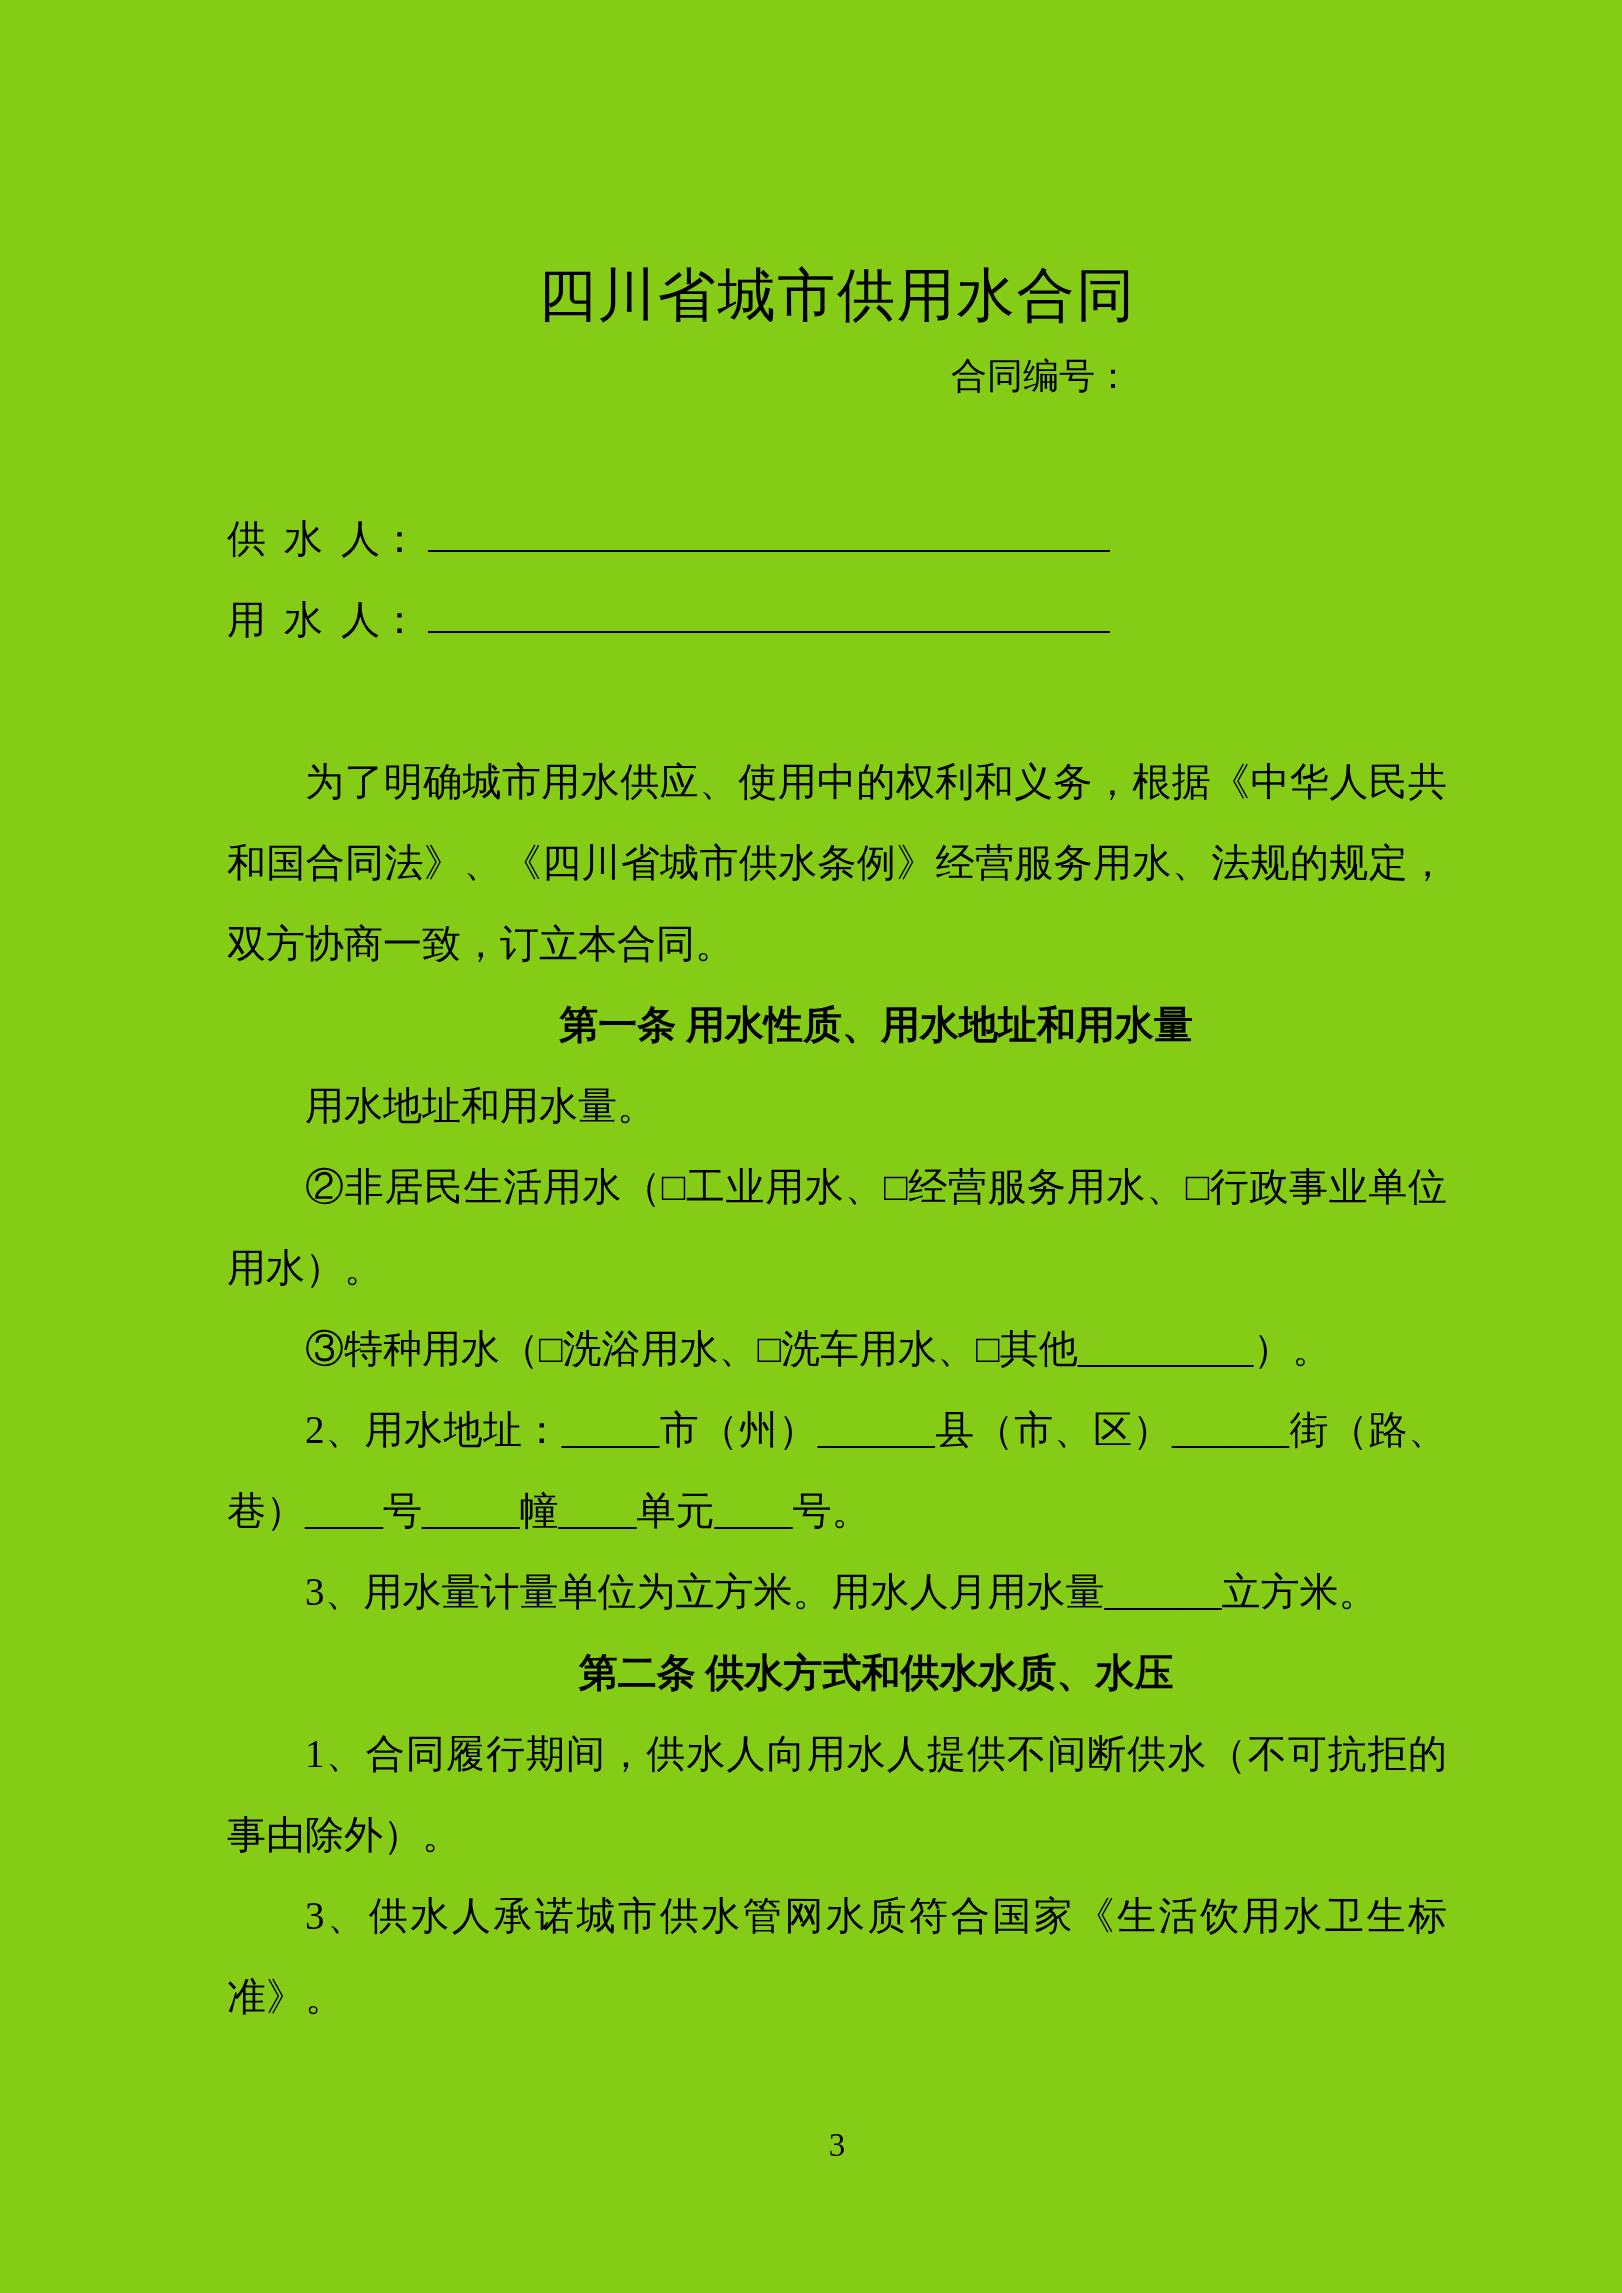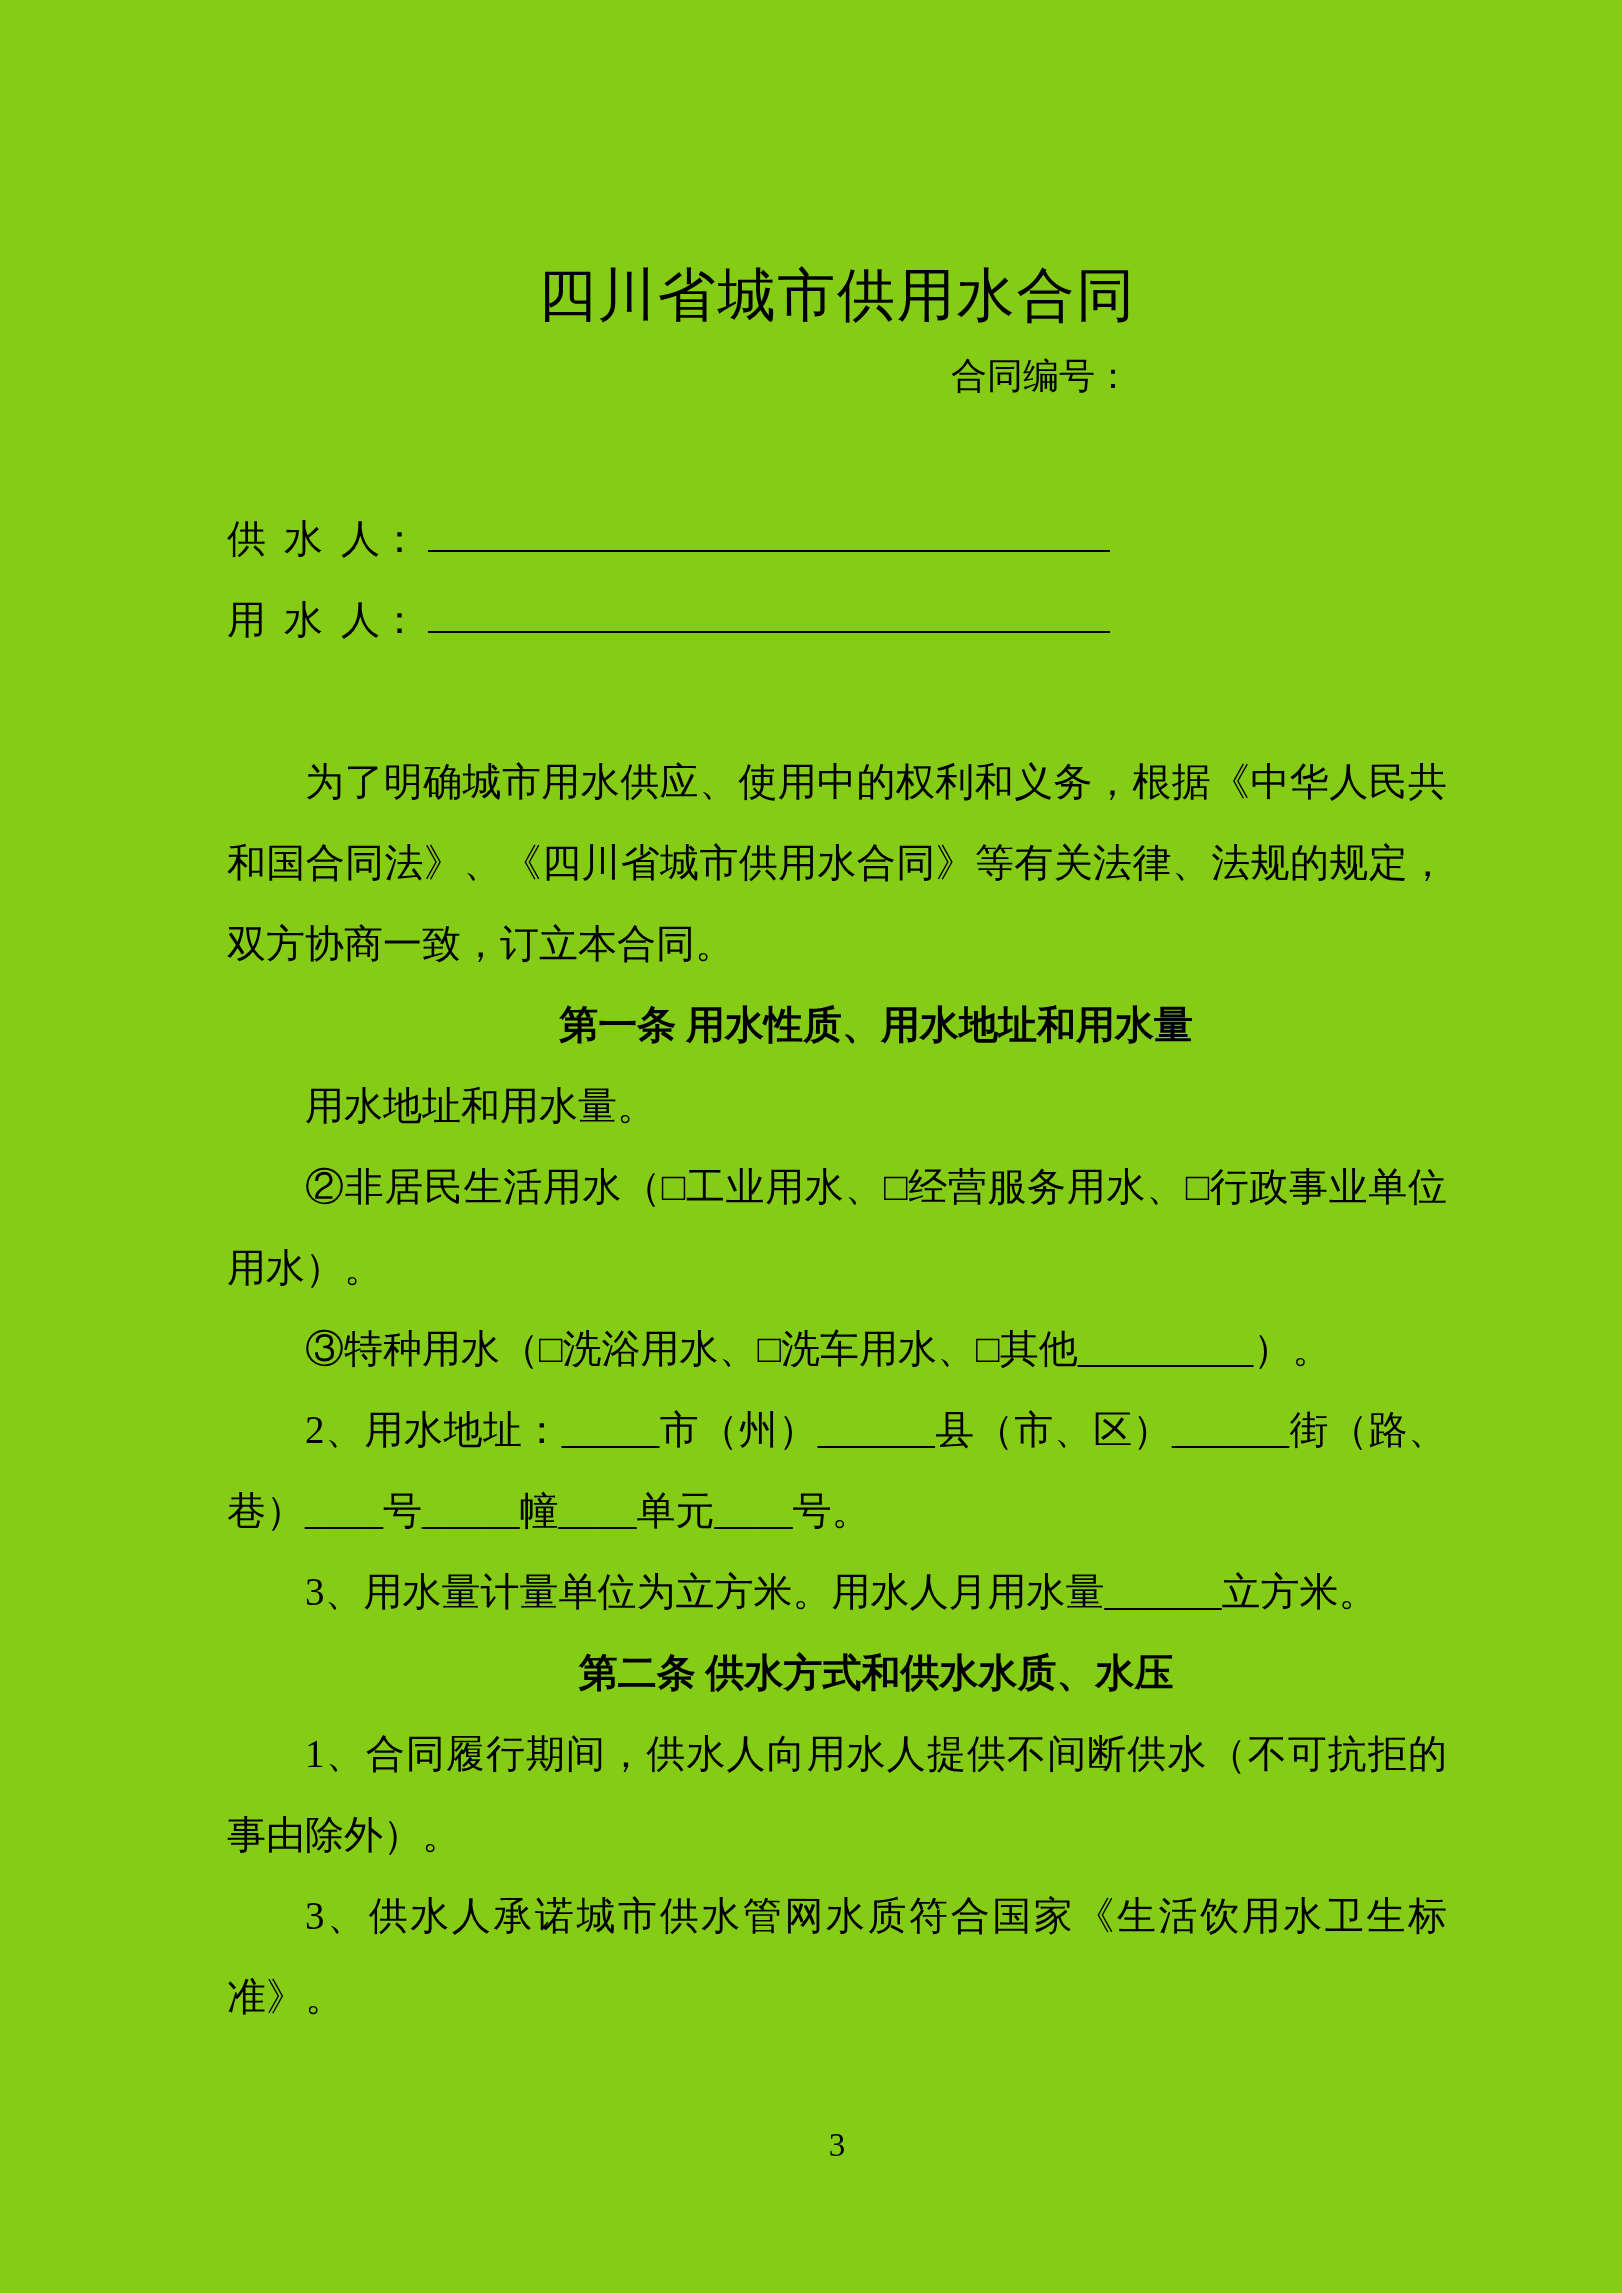--- a/index.html
+++ b/index.html
@@ -85,21 +85,21 @@
     <div class="line party-line">
       <span class="party-label">供 水 人：</span><span class="fill-line"></span>
     </div>
 
     <div class="line party-line">
       <span class="party-label">用 水 人：</span><span class="fill-line"></span>
     </div>
 
     <div class="blank-line"></div>
 
-    <p class="para">为了明确城市用水供应、使用中的权利和义务，根据《中华人民共和国合同法》、《四川省城市供用水合同》等有关法律、法规的规定，双方协商一致，订立本合同。</p>
+    <p class="para">为了明确城市用水供应、使用中的权利和义务，根据《中华人民共和国合同法》、《四川省城市供水条例》经营服务用水、法规的规定，双方协商一致，订立本合同。</p>
 
     <p class="para heading">第一条 用水性质、用水地址和用水量</p>
 
 
     <p class="para">用水地址和用水量。</p>
 
     <p class="para">②非居民生活用水（□工业用水、□经营服务用水、□行政事业单位用水）。</p>
 
     <p class="para">③特种用水（□洗浴用水、□洗车用水、□其他_________）。</p>
 

